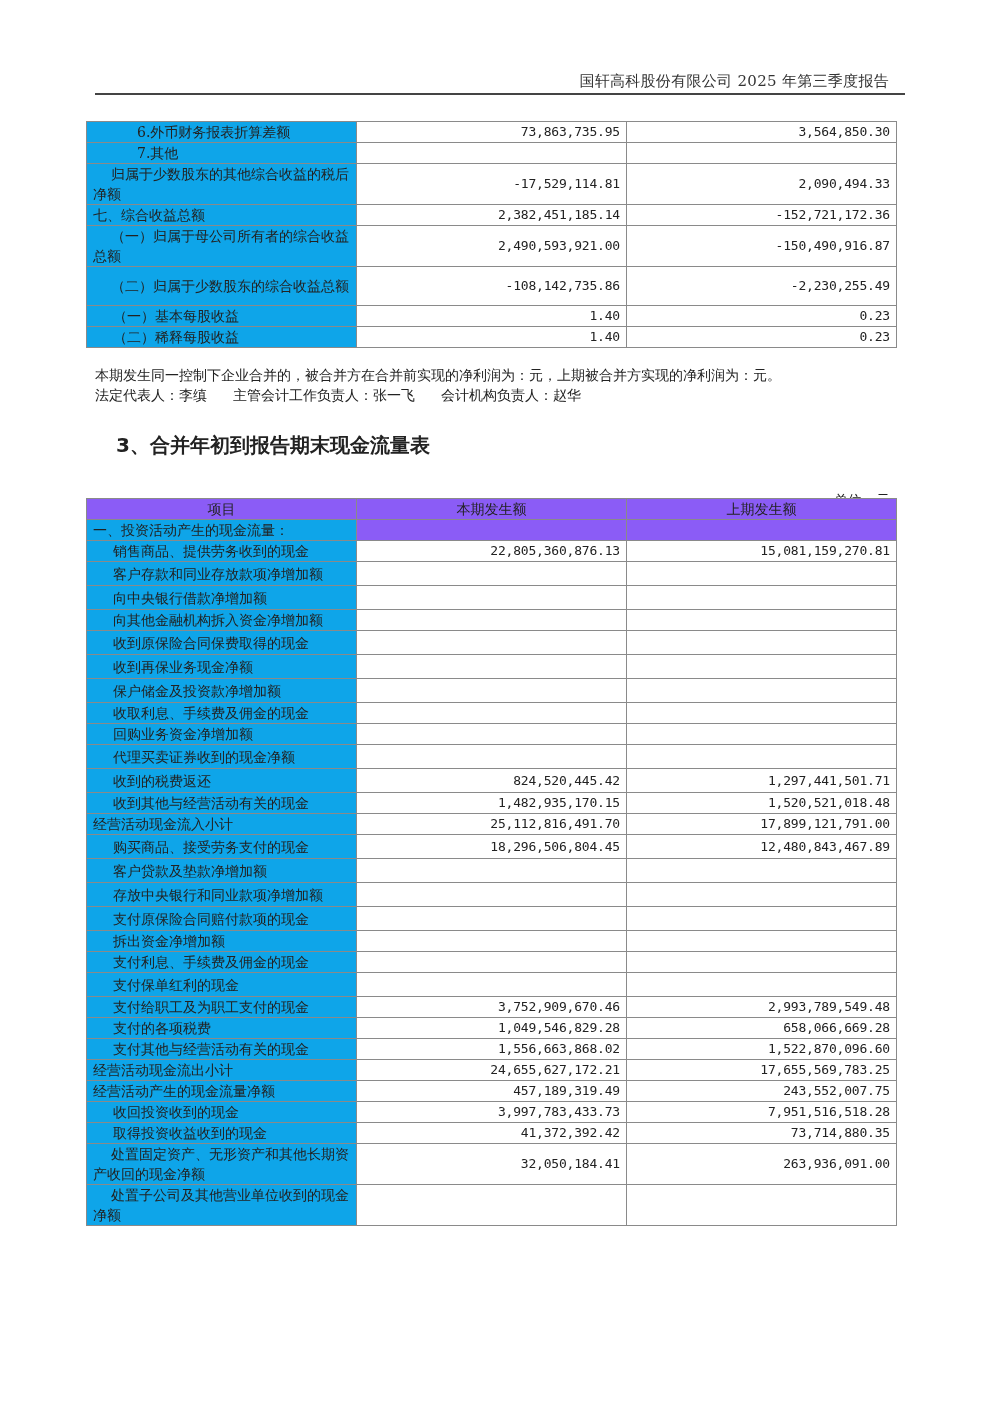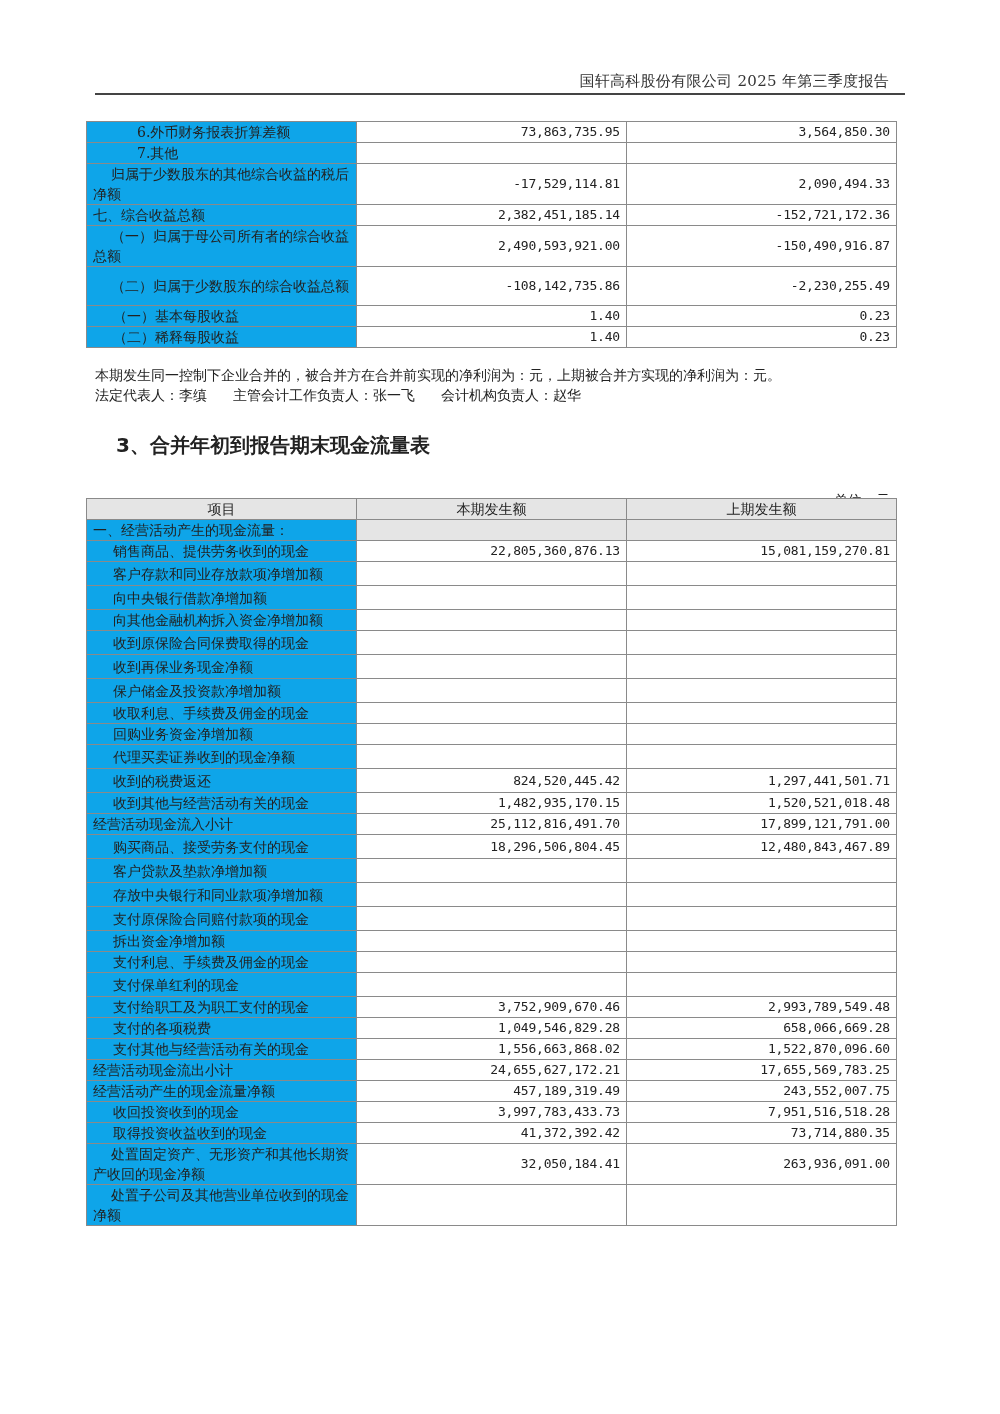--- a/index.html
+++ b/index.html
@@ -22,21 +22,21 @@
   }
   table.fin td {
     border: 1px solid #8a8a8a; padding: 0 6px; vertical-align: middle;
     line-height: 20px;
   }
   table.fin col.c1 { width: 270px; }
   table.fin col.c2 { width: 270px; }
   table.fin col.c3 { width: 270px; }
   td.label { background: #0ea5e9; }
   td.num { text-align: right; font-family: "DejaVu Sans Mono", "Liberation Mono", monospace; font-size: 13px; letter-spacing: -0.2px; }
-  td.gray { background: #e5e5e5; }
+  td.gray { background: #8b5cf6; }
   td.center { text-align: center; }
   .ind1 { padding-left: 26px !important; }
   .ind2 { padding-left: 50px !important; }
   .ind-first { text-indent: 18px; }
   tr.h20 td { height: 19px; }
   tr.h24 td { height: 23px; }
   tr.h40 td { height: 38px; }
   .note {
     position: absolute; left: 95px; font-size: 14px; color: #222;
   }
@@ -122,21 +122,21 @@
     </colgroup>
   <thead>
     <tr class="h20">
       <td class="gray center">项目</td>
       <td class="gray center">本期发生额</td>
       <td class="gray center">上期发生额</td>
     </tr>
   </thead>
   <tbody id="cf-body">
       <tr class="h20">
-        <td class="label ">一、经营活动产生的现金流量：</td>
+        <td class="label ">一、投资活动产生的现金流量：</td>
         <td class="num gray"></td>
         <td class="num gray"></td>
       </tr>
       <tr class="h20">
         <td class="label ind1">销售商品、提供劳务收到的现金</td>
         <td class="num">22,805,360,876.13</td>
         <td class="num">15,081,159,270.81</td>
       </tr>
       <tr class="h24">
         <td class="label ind1">客户存款和同业存放款项净增加额</td>

